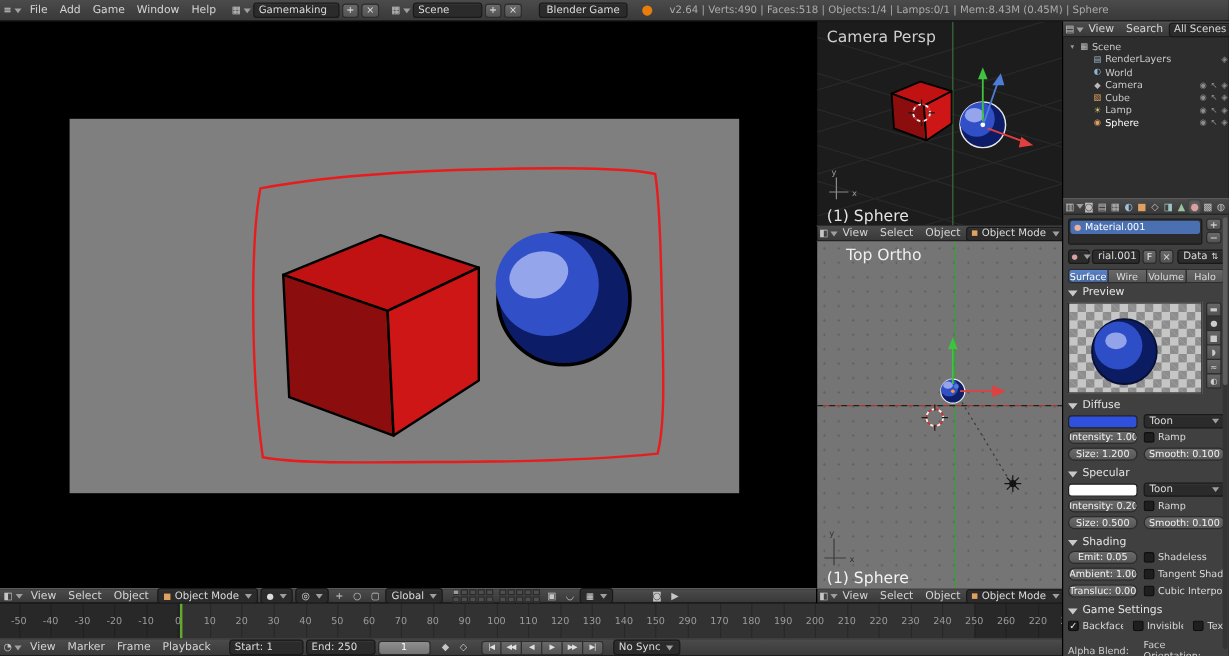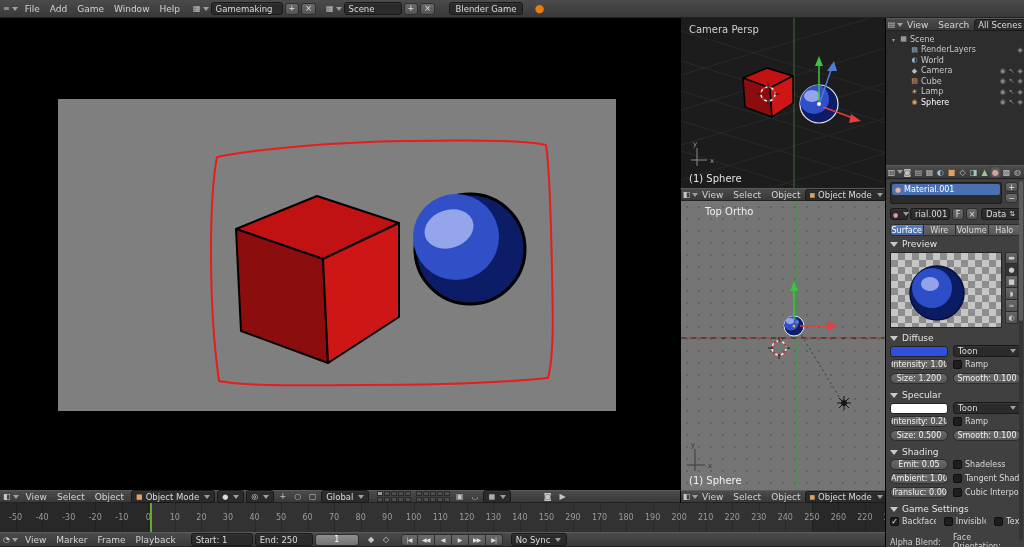--- a/index.html
+++ b/index.html
@@ -64,21 +64,21 @@
   #preview-box{position:absolute;left:4px;top:87px;width:112px;height:76px;border:1px solid #232323;background:#c6c6c6;background-image:linear-gradient(45deg,#8d8d8d 25%,transparent 25%,transparent 75%,#8d8d8d 75%),linear-gradient(45deg,#8d8d8d 25%,transparent 25%,transparent 75%,#8d8d8d 75%);background-size:14px 14px;background-position:0 0,7px 7px}
   #preview-strip{position:absolute;left:119px;top:87px;width:13px;display:flex;flex-direction:column;gap:0}
   .pv-btn{width:13px;height:12px;background:linear-gradient(#676767,#525252);border:1px solid #2c2c2c;border-top:none;display:inline-flex;align-items:center;justify-content:center;font-size:7px;color:#ccc}
   .pv-btn:first-child{border-top:1px solid #2c2c2c;border-radius:2px 2px 0 0}
   .pv-btn:last-child{border-radius:0 0 2px 2px}
   .pv-btn.active{background:#353535}
   #layers{display:flex;flex-wrap:wrap;width:74px;margin-left:6px}
   .layer-dot{width:6px;height:5px;margin:0 1px 1px 0;background:#4e4e4e;border:1px solid #2a2a2a}
   .layer-dot.active{background:#9a9a9a}
   .layer-dot:nth-child(6),.layer-dot:nth-child(16){margin-left:4px}
-  .vlabel{position:absolute;font-size:10px;pointer-events:none;white-space:nowrap}
+  .vlabel{position:absolute;font-size:13px;pointer-events:none;white-space:nowrap}
   #props-scroll{position:absolute;right:1px;top:16px;width:4px;height:360px;background:#343434;border-radius:2px}
   #props-thumb{position:absolute;right:1px;top:16px;width:4px;height:140px;background:#5d5d5d;border-radius:2px}
   .stats{margin-left:10px;color:#ababab;font-size:8.5px;white-space:nowrap}
 </style>
 </head>
 <body>
 
 <div id="topbar" class="hdr">
   <span class="icon-btn">
       <span>≡</span>
@@ -106,20 +106,21 @@
     </span>
   <span class="dd" style="width:58px">
       <span>Scene</span>
     </span>
   <span class="btn">+</span>
   <span class="btn">×</span>
   <span class="dd" style="margin-left:12px;width:74px;justify-content:center">
       <span>Blender Game</span>
     </span>
   <span class="icon-btn" style="margin-left:8px;color:#e87d0d;font-size:11px">●</span>
+  <span class="stats">v2.64 | Verts:490 | Faces:518 | Objects:1/4 | Lamps:0/1 | Mem:8.43M (0.45M) | Sphere</span>
 </div>
 
 <div id="vp-main" class="abs">
   <div id="backdrop"></div>
   <svg width="680" height="472" viewBox="0 0 680 472" style="position:absolute;left:0;top:0">
     <g stroke="#000" stroke-width="2" stroke-linejoin="round">
       <polygon points="236,211 317,178 399,205 323,241" fill="#c01212"></polygon>
       <polygon points="236,211 323,241 328,345 241,313" fill="#8c0d0d"></polygon>
       <polygon points="323,241 399,205 399,299 328,345" fill="#cf1616"></polygon>
     </g>

